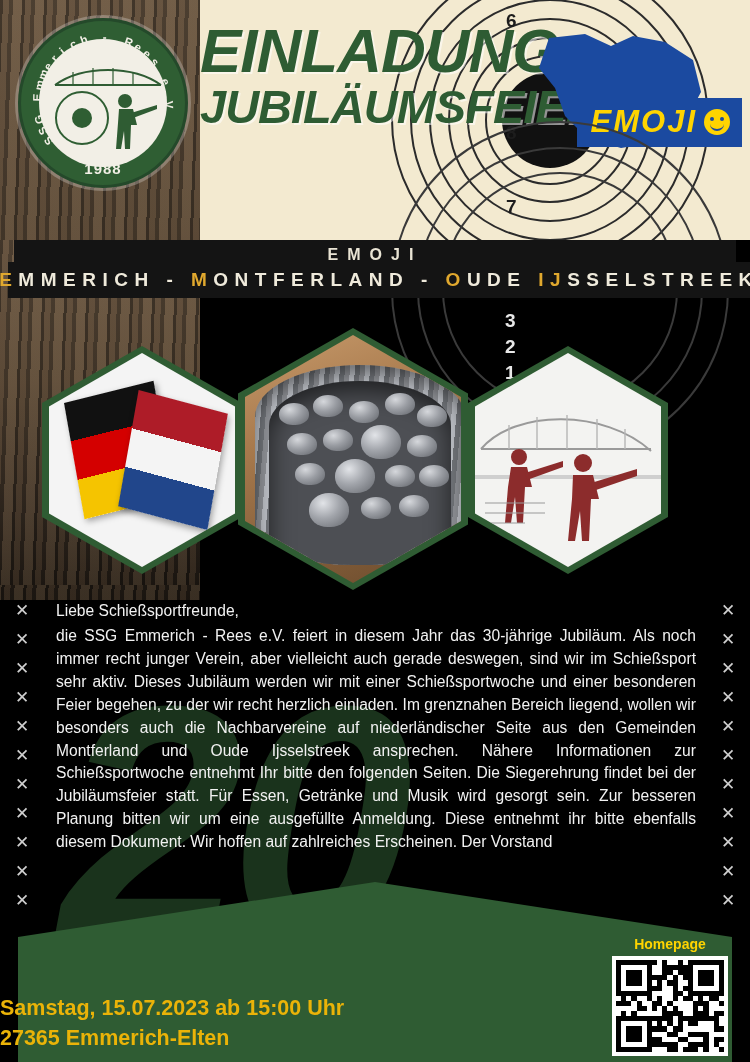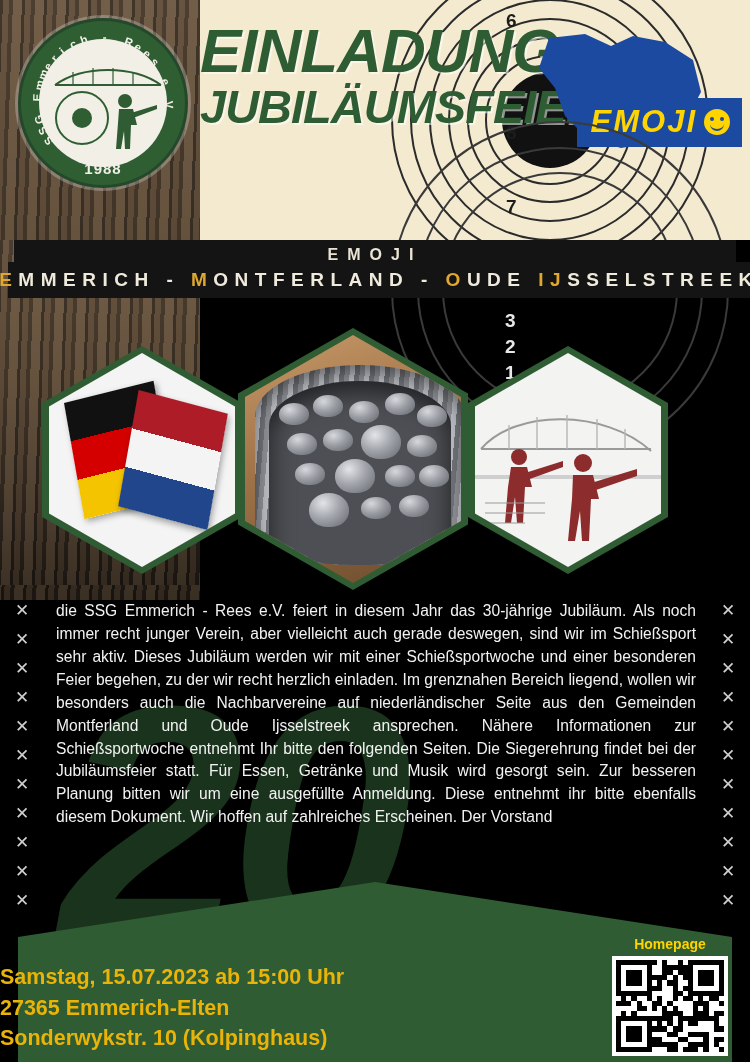--- a/index.html
+++ b/index.html
@@ -498,28 +498,28 @@
     <span>✕</span>
       <span>✕</span>
     <span>✕</span>
       <span>✕</span>
     <span>✕</span>
       <span>✕</span>
     <span>✕</span>
   </div>
 
   <div class="letter">
+    <div class="greet">Liebe Schießsportfreunde,</div>
     <div class="body">die SSG Emmerich - Rees e.V. feiert in diesem Jahr das 30-jährige Jubiläum. Als noch immer recht junger Verein, aber vielleicht auch gerade deswegen, sind wir im Schießsport sehr aktiv. Dieses Jubiläum werden wir mit einer Schießsportwoche und einer besonderen Feier begehen, zu der wir recht herzlich einladen. Im grenznahen Bereich liegend, wollen wir besonders auch die Nachbarvereine auf niederländischer Seite aus den Gemeinden Montferland und Oude Ijsselstreek ansprechen. Nähere Informationen zur Schießsportwoche entnehmt Ihr bitte den folgenden Seiten. Die Siegerehrung findet bei der Jubiläumsfeier statt. Für Essen, Getränke und Musik wird gesorgt sein. Zur besseren Planung bitten wir um eine ausgefüllte Anmeldung. Diese entnehmt ihr bitte ebenfalls diesem Dokument. Wir hoffen auf zahlreiches Erscheinen. Der Vorstand</div>
   </div>
 
   <div class="footer-hex"></div>
   <div class="footer-text">
     <div>Samstag, 15.07.2023 ab 15:00 Uhr</div>
     <div>27365 Emmerich-Elten</div>
-    <div>Sonderwykstr. 10 (Kolpinghaus)</div>
   </div>
 
   <div class="qr-wrap">
     <div class="qr-label">Homepage</div>
     <div class="qr">
       <div class="grid" id="qrgrid">
           <i class="on"></i>
           <i class="on"></i>
           <i class="on"></i>
           <i class="on"></i>

